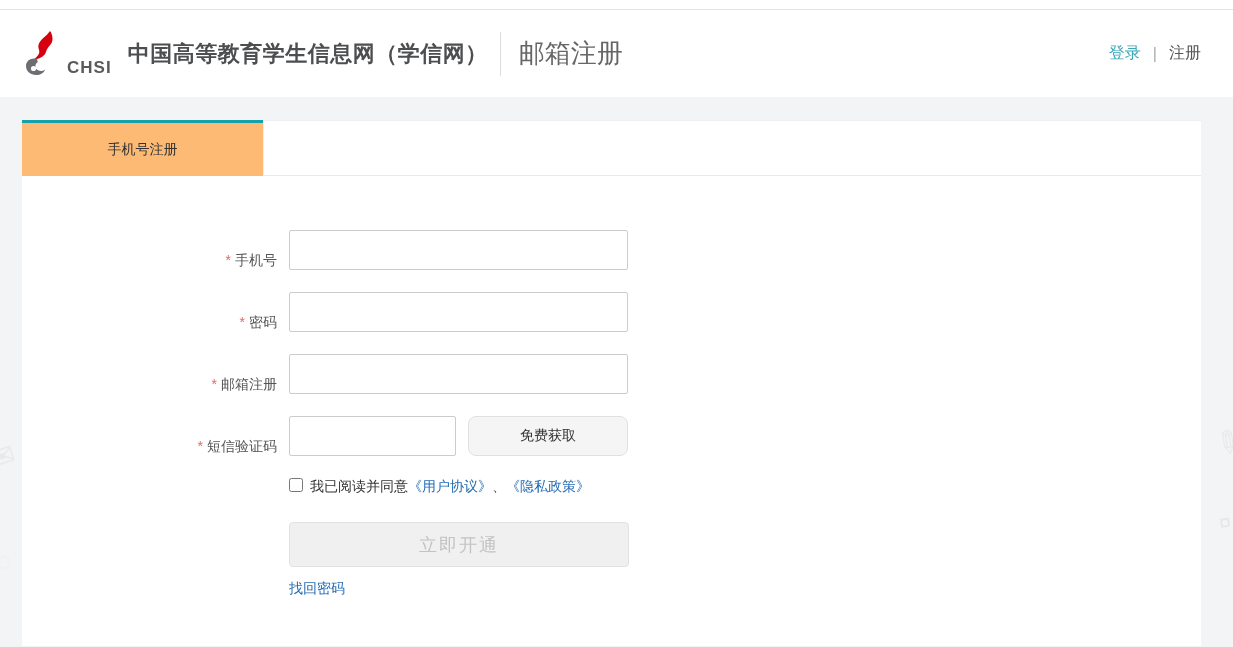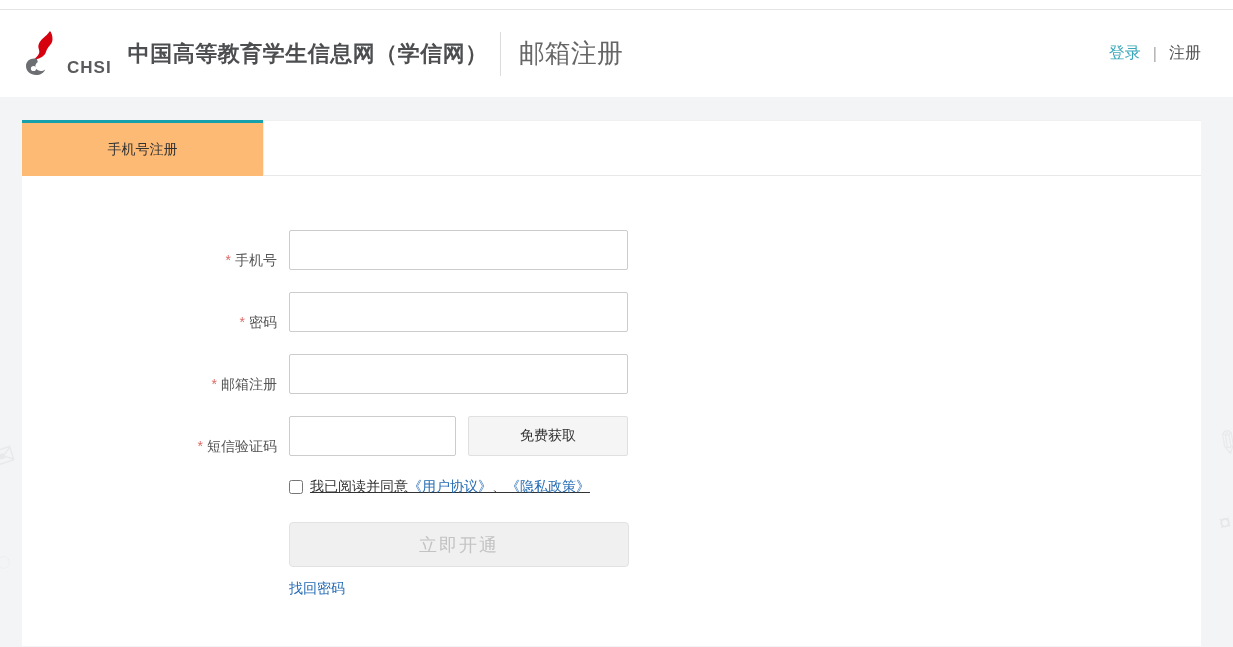--- a/index.html
+++ b/index.html
@@ -75,27 +75,27 @@
   }
   .req { color: #dd6a66; margin-right: 4px; }
   .text-input {
     margin-left: 12px; width: 339px; height: 40px;
     border: 1px solid #cccccc; border-radius: 2px;
     background: #fff; outline: none; padding: 0 10px; font-size: 14px;
   }
   .text-input.short { width: 167px; }
   .sms-btn {
     margin-left: 12px; width: 160px; height: 40px;
-    background: #f5f5f5; border: 1px solid #e0e0e0; border-radius: 2px;
+    background: #f5f5f5; border: 1px solid #e0e0e0; border-radius: 8px;
     font-size: 14px; color: #333; cursor: pointer;
     font-family: "Liberation Sans", sans-serif;
   }
   .agree-row {
-    margin: 13px 0 14px 267px; display: flex; align-items: center;
-    font-size: 14px; color: #333; text-decoration: underline;
+    margin: 13px 0 14px 267px; display: flex; 
+    font-size: 14px; color: #333;
   }
   .agree-row input[type="checkbox"] { width: 14px; height: 14px; margin: 0 7px 0 0; }
   .blue-link { color: #256cb4; text-decoration: none; cursor: pointer; }
   .submit-btn {
     display: block; margin: 26px 0 0 267px; width: 340px; height: 45px;
     background: #f0f0f0; border: 1px solid #e2e2e2; border-radius: 4px;
     font-size: 18px; color: #c3c3c3; letter-spacing: 2px;
     font-family: "Liberation Sans", sans-serif;
   }
   .forgot-link {

